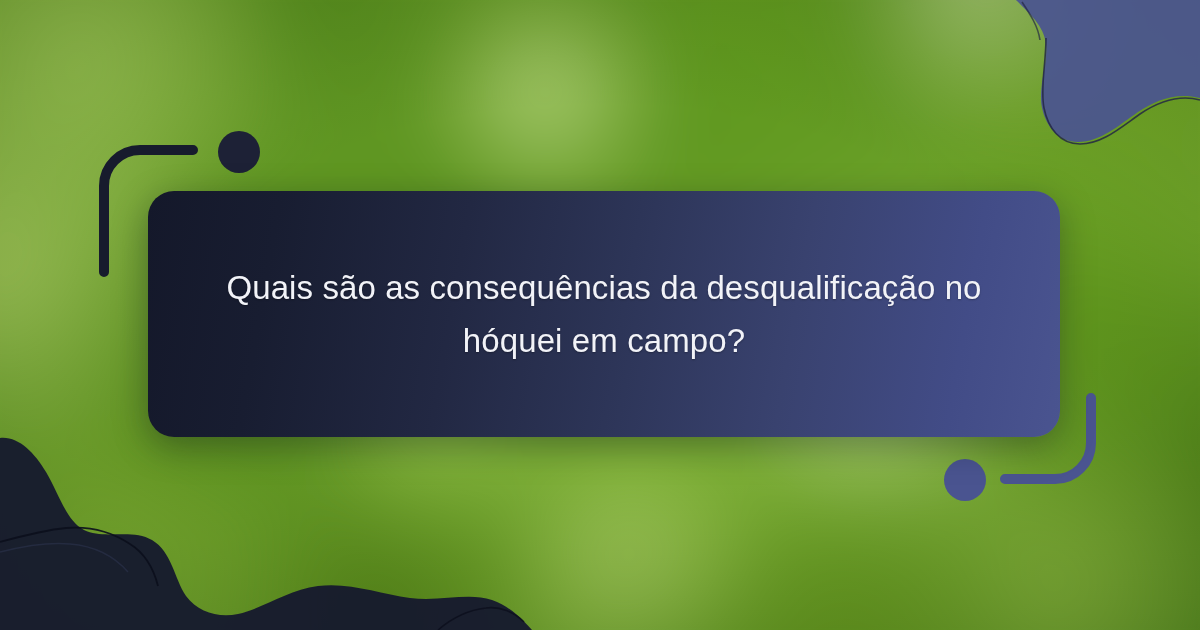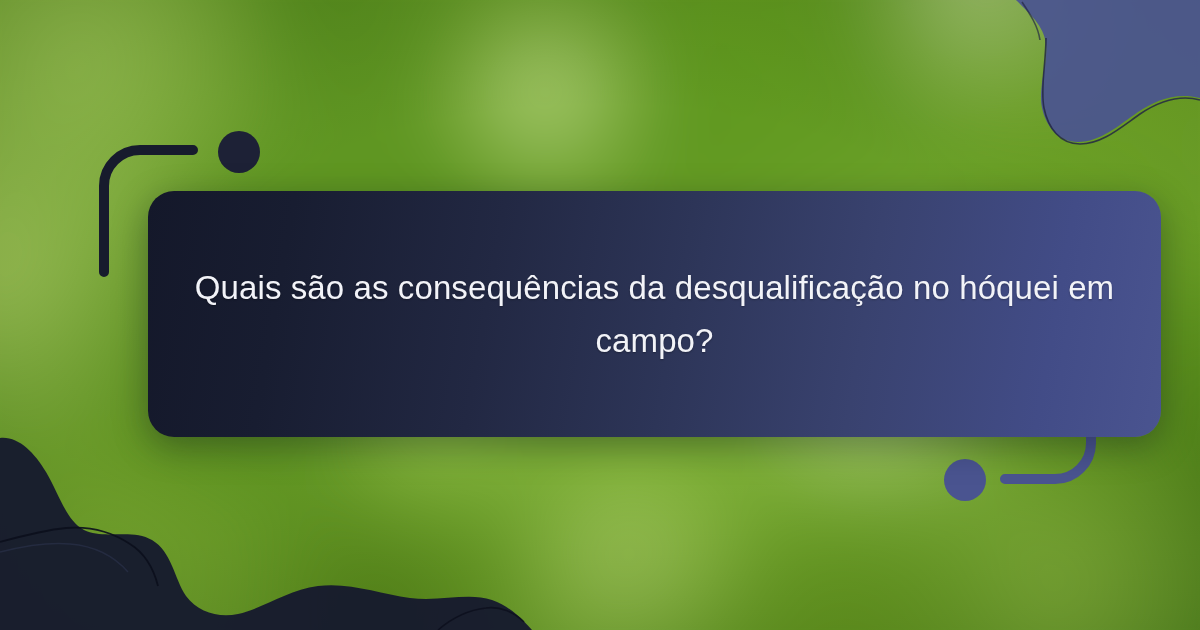--- a/index.html
+++ b/index.html
@@ -69,21 +69,21 @@
     width: 1200px;
     height: 630px;
     pointer-events: none;
   }
 
   
   .card {
     position: absolute;
     left: 148px;
     top: 191px;
-    width: 1013px;
+    width: 912px;
     height: 246px;
     border-radius: 26px;
     background: linear-gradient(100deg,
         #14182a 0%,
         #181d31 14%,
         #222843 34%,
         #2d3558 52%,
         #39426f 70%,
         #424c87 88%,
         #4a5490 100%);

